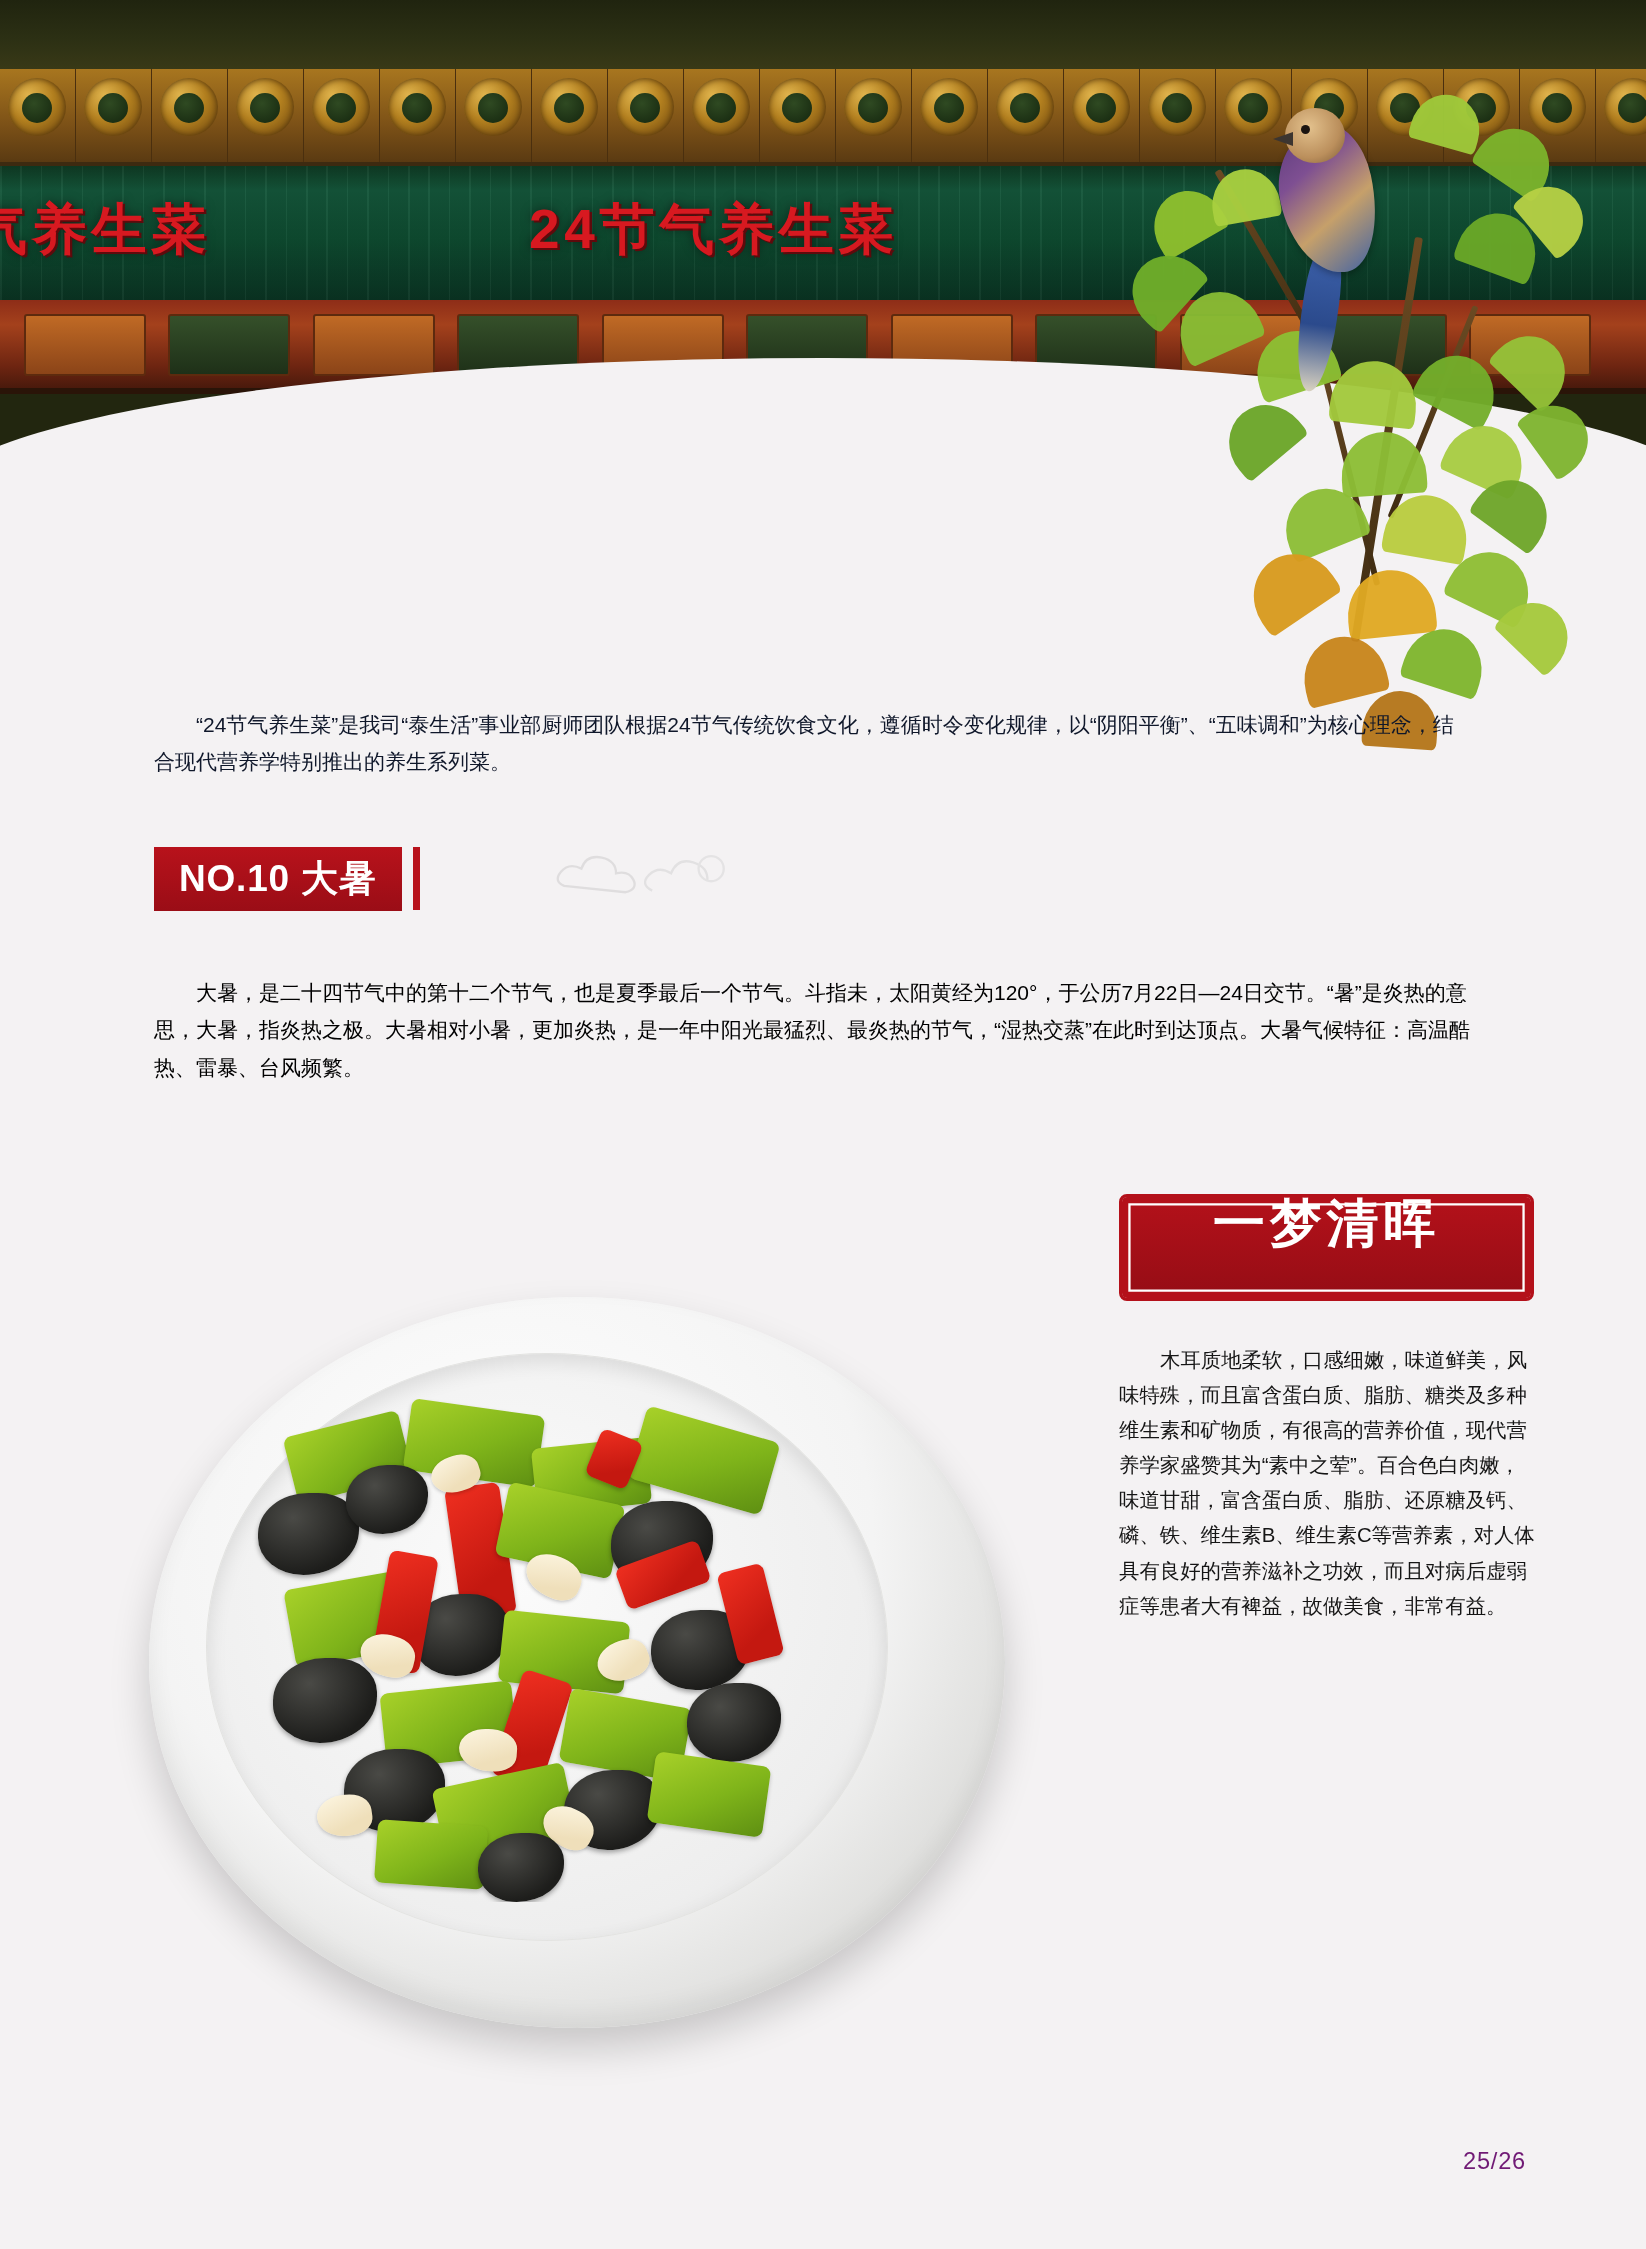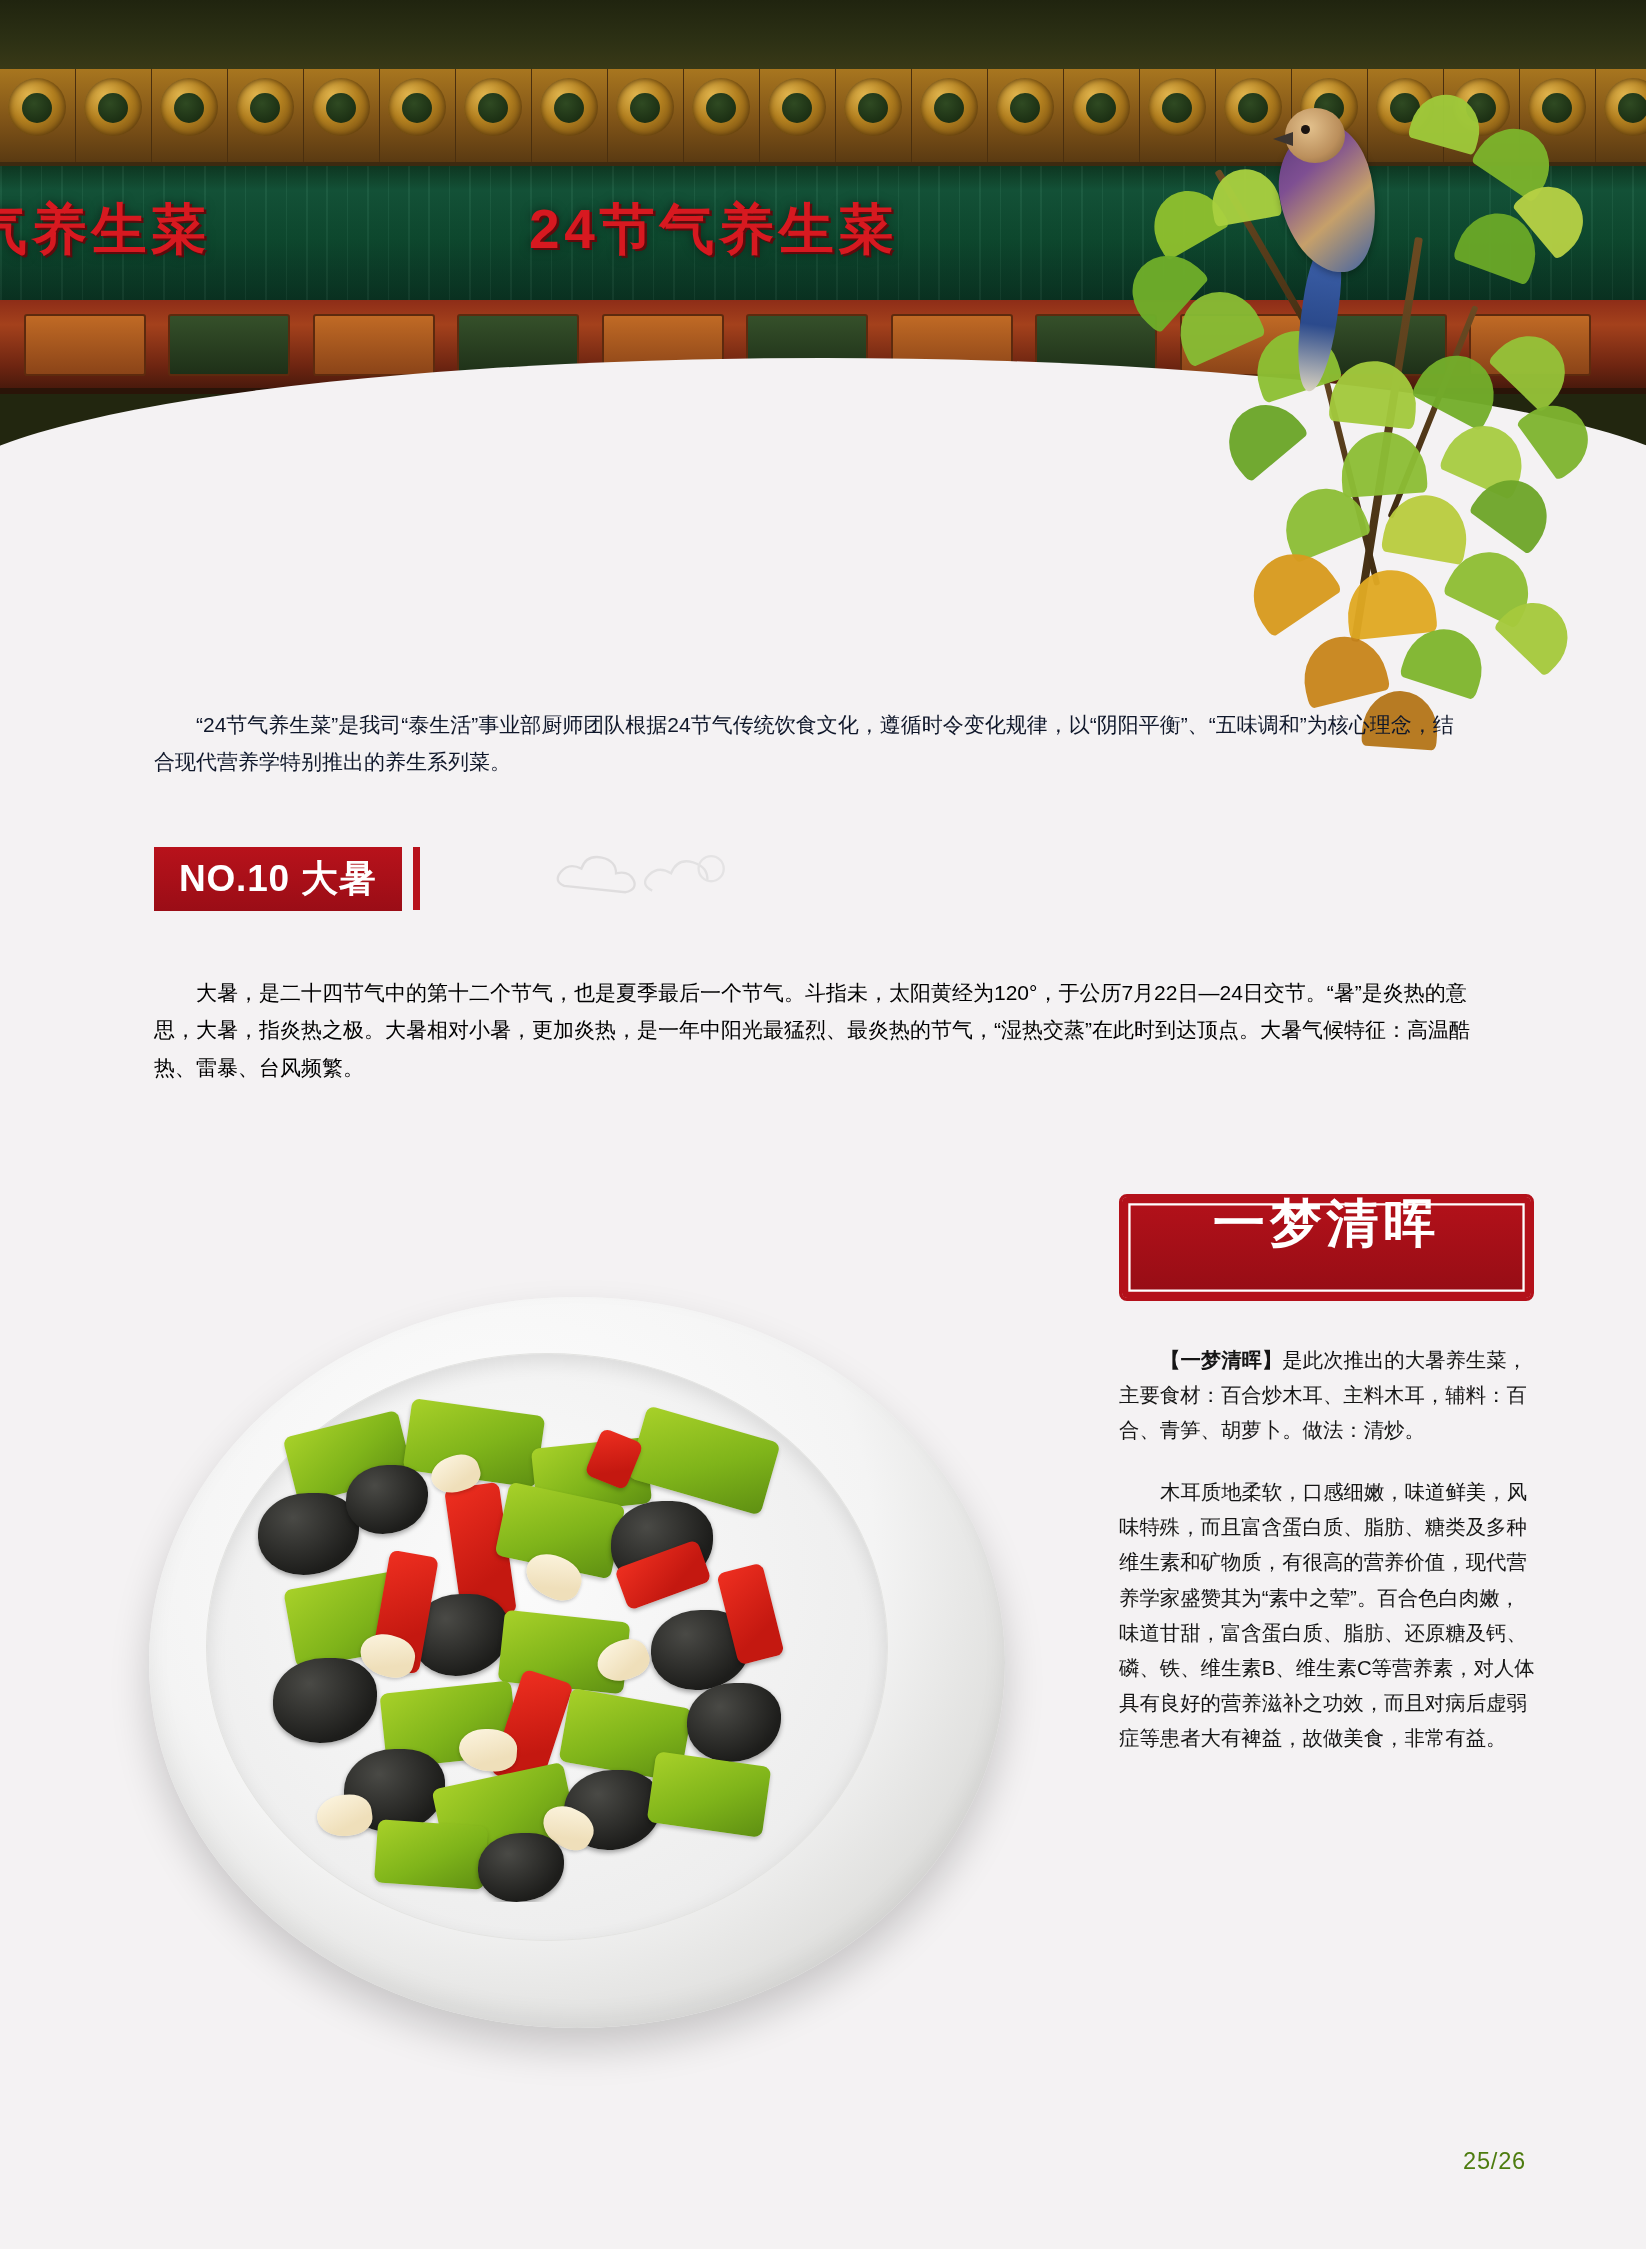--- a/index.html
+++ b/index.html
@@ -358,21 +358,21 @@
     border-radius: 50% 46% 40% 54%;
     box-shadow: 0 1.6px 3.9px rgba(0,0,0,0.22);
   }
 
   
   .page-number {
     position: absolute;
     left: 1463px;
     top: 2148px;
     font-size: 23.6px;
-    color: #4d7c0f;
+    color: #701a75;
     letter-spacing: 0.8px;
   }
 </style>
 </head>
 <body>
 
 <div class="banner">
   <div class="banner-bg"></div>
   <div class="strip-top"></div>
 
@@ -479,23 +479,20 @@
   <circle cx="205" cy="30" r="16" fill="none" stroke="#c9c9c9" stroke-width="3"></circle>
 </svg>
 
 <div class="section-body">大暑，是二十四节气中的第十二个节气，也是夏季最后一个节气。斗指未，太阳黄经为120°，于公历7月22日—24日交节。“暑”是炎热的意思，大暑，指炎热之极。大暑相对小暑，更加炎热，是一年中阳光最猛烈、最炎热的节气，“湿热交蒸”在此时到达顶点。大暑气候特征：高温酷热、雷暴、台风频繁。</div>
 
 <div class="plaque">
   <span class="plaque-text">一梦清晖</span>
 </div>
 
 <div class="side-col">
-  <p>
-    <b>【一梦清晖】</b><span>是此次推出的大暑养生菜，主要食材：百合炒木耳、主料木耳，辅料：百合、青笋、胡萝卜。做法：清炒。</span>
-  </p>
   <p>木耳质地柔软，口感细嫩，味道鲜美，风味特殊，而且富含蛋白质、脂肪、糖类及多种维生素和矿物质，有很高的营养价值，现代营养学家盛赞其为“素中之荤”。百合色白肉嫩，味道甘甜，富含蛋白质、脂肪、还原糖及钙、磷、铁、维生素B、维生素C等营养素，对人体具有良好的营养滋补之功效，而且对病后虚弱症等患者大有裨益，故做美食，非常有益。</p>
 </div>
 
 <div class="dish">
   <div class="plate"></div>
   <div class="plate-inner"></div>
   <div class="food">
     <div class="bit pepper" style="left:47px;  top:23.6px;  width:118px; height:68px;  transform:rotate(-14deg);"></div>
     <div class="bit pepper" style="left:165px; top:7.9px;  width:134px; height:72px;  transform:rotate(8deg);"></div>
     <div class="bit pepper" style="left:292px; top:44px;  width:115px; height:66px;  transform:rotate(-6deg);"></div>

